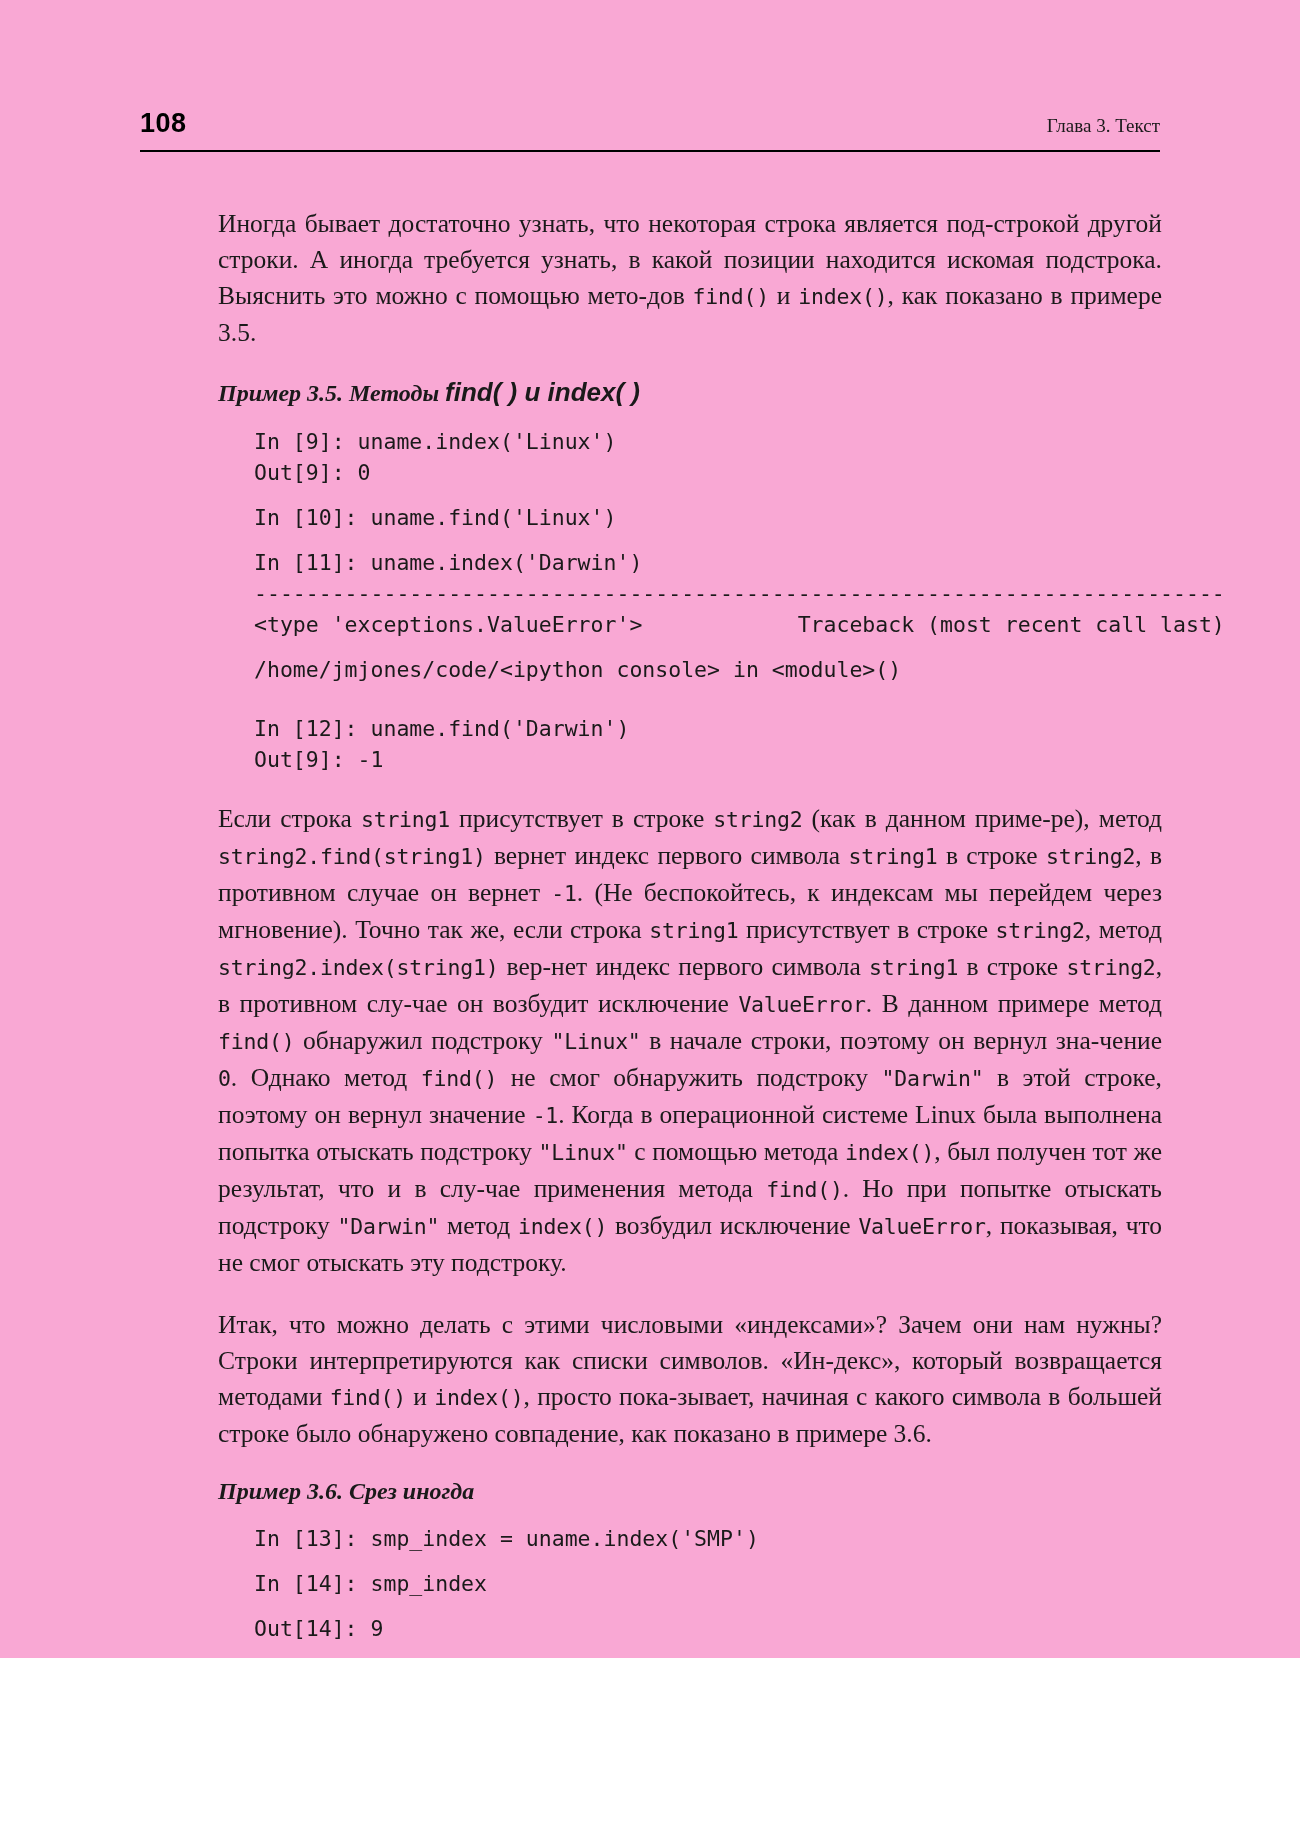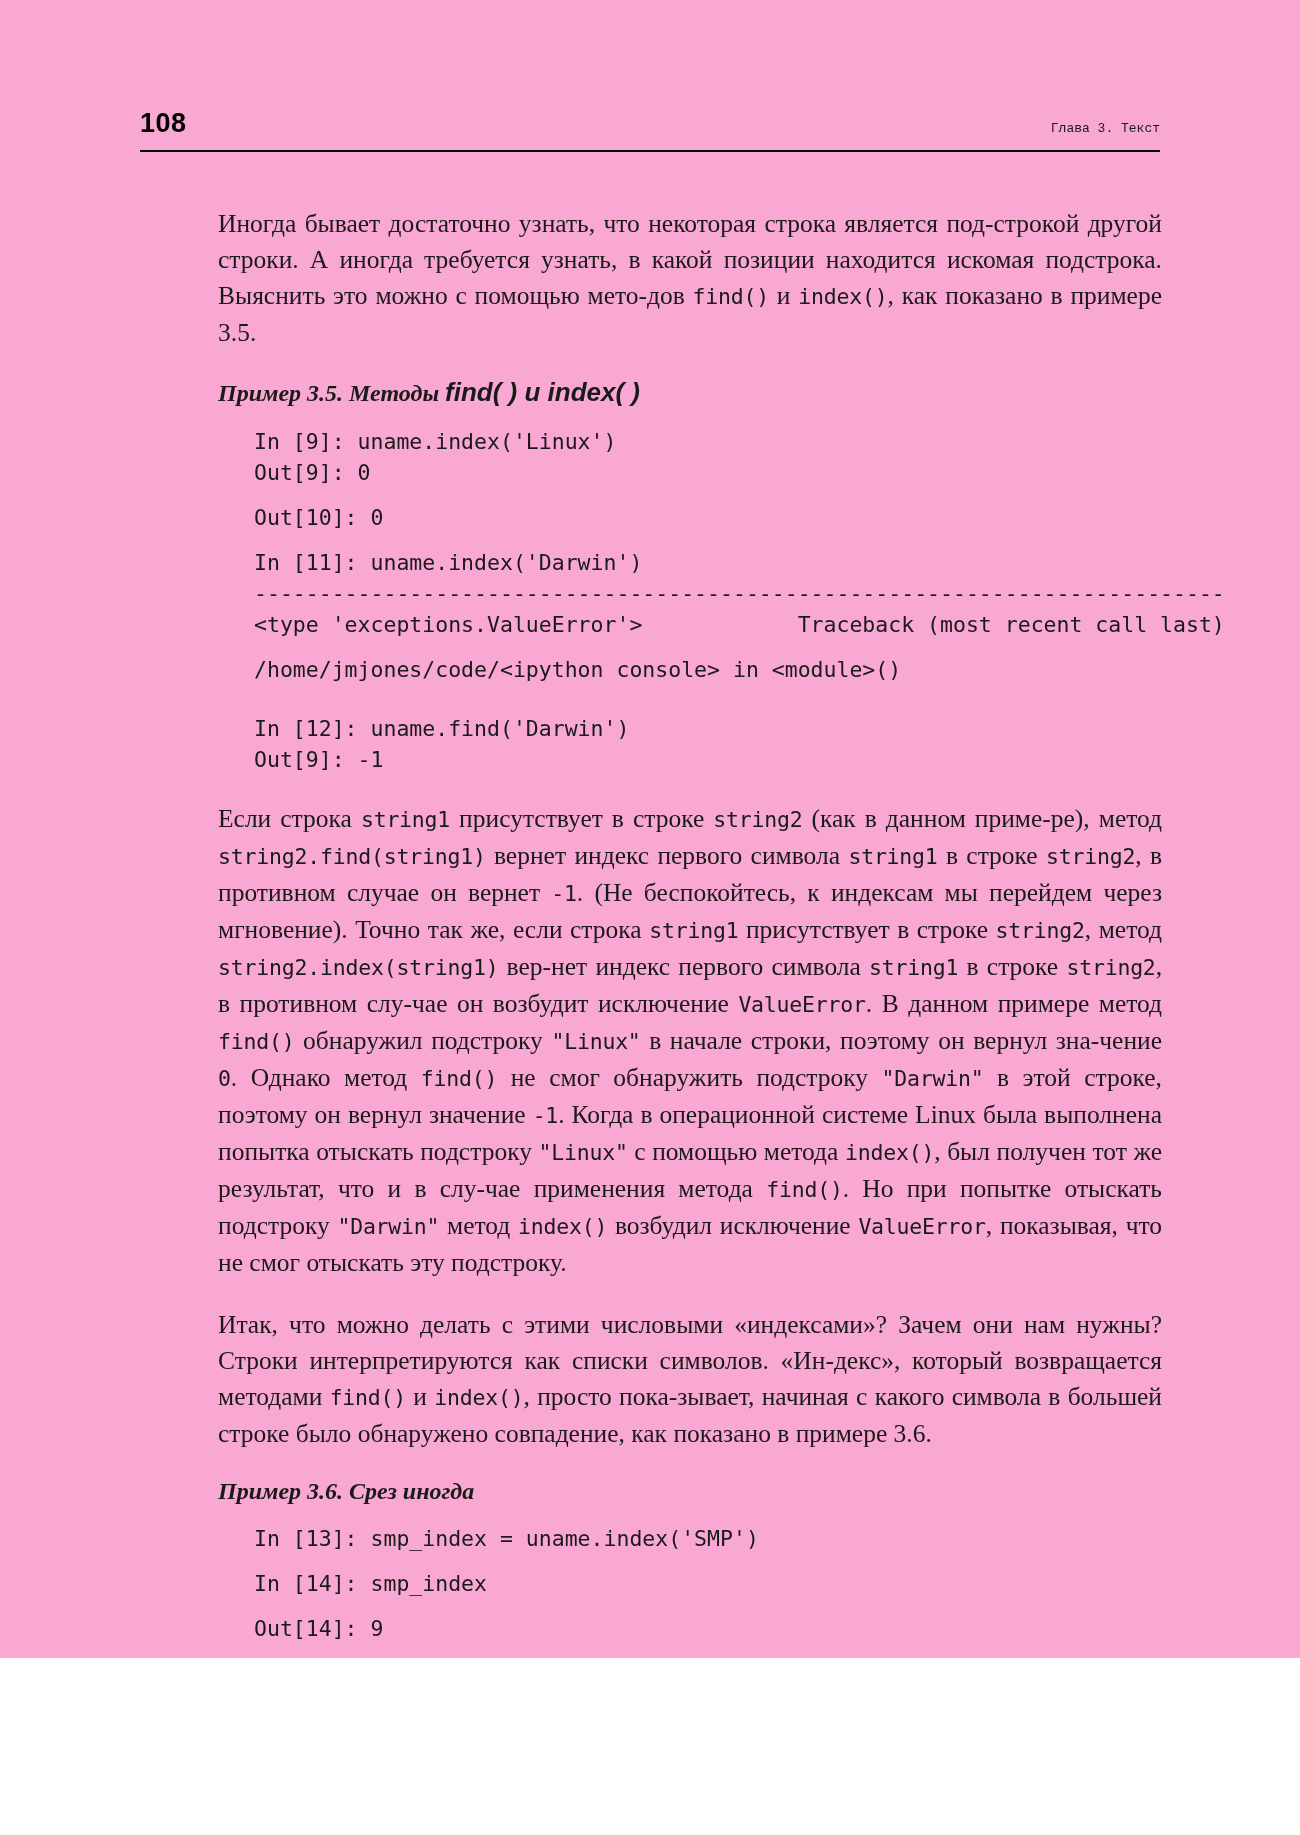--- a/index.html
+++ b/index.html
@@ -27,22 +27,22 @@
     justify-content: space-between;
   }
   .header .folio {
     font-family: "Liberation Sans", sans-serif;
     font-weight: bold;
     font-size: 27px;
     letter-spacing: 0.5px;
     color: #000;
   }
   .header .running-title {
-    font-family: Liberation Mono, monospace;
-    font-size: 13px;
+    font-family: Liberation Serif, serif;
+    font-size: 19px;
     color: #1a1a1a;
   }
   .rule {
     position: absolute;
     top: 150px;
     left: 140px;
     right: 140px;
     height: 2px;
     background: #000;
   }
@@ -117,21 +117,21 @@
   <div class="content">
 
     <p class="body"><span>Иногда бывает достаточно узнать, что некоторая строка является под-строкой другой строки. А иногда требуется узнать, в какой позиции находится искомая подстрока. Выяснить это можно с помощью мето-дов </span><code>find()</code><span> и </span><code>index()</code><span>, как показано в примере 3.5.</span></p>
 
     <p class="example-caption"><span>Пример 3.5. Методы </span><span class="cap-mono">find( ) и index( )</span></p>
 
     <div class="codeblock">
       <div class="line">In [9]: uname.index('Linux')</div>
       <div class="line">Out[9]: 0</div>
       <div class="line gap"></div>
-      <div class="line">Out[10]: 0</div>
+      <div class="line">In [10]: uname.find('Linux')</div>
       <div class="line gap"></div>
       <div class="line">In [11]: uname.index('Darwin')</div>
       <div class="line tb-line">---------------------------------------------------------------------------</div>
       <div class="line tb-line">&lt;type 'exceptions.ValueError'&gt;            Traceback (most recent call last)</div>
       <div class="line gap"></div>
       <div class="line">/home/jmjones/code/&lt;ipython console&gt; in &lt;module&gt;()</div>
       <div class="line gap"></div>
       <div class="line gap"></div>
       <div class="line">In [12]: uname.find('Darwin')</div>
       <div class="line">Out[9]: -1</div>

